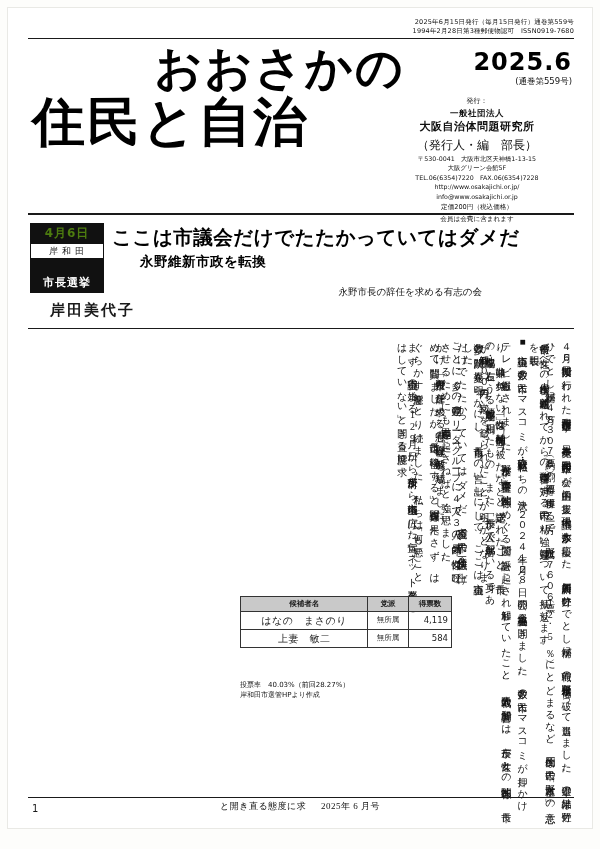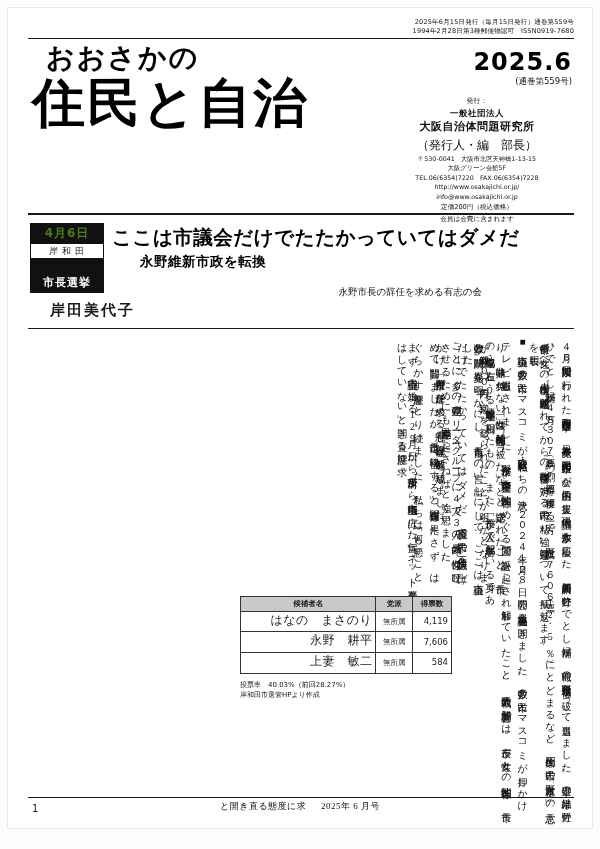--- a/index.html
+++ b/index.html
@@ -56,23 +56,24 @@
     width: 375px;
     height: 160px;
   }
   .title-main {
     font-family: "DejaVu Serif", "Liberation Serif", serif;
     font-weight: bold;
     color: #000;
     letter-spacing: 2px;
   }
   .title-line1 {
-    font-size: 28px;
+    font-size: 47px;
     line-height: 1.02;
     margin-left: 16px;
+    text-align: right;
   }
   .title-line2 {
     font-size: 53px;
     line-height: 1.05;
     margin-top: 2px;
     margin-left: 2px;
   }
   .issue-date {
     position: absolute;
     right: 20px;
@@ -233,21 +234,21 @@
     border: 1px solid #333;
     padding: 2px 3px;
     text-align: center;
     line-height: 1.3;
   }
   .results thead th {
     background: #c9c9c9;
     font-size: 7.5px;
     font-weight: bold;
   }
-  .results td.name { text-align: right; font-size: 12px; letter-spacing: 0.5px; font-family: Liberation Mono, monospace;}
+  .results td.name { text-align: center; font-size: 10px; letter-spacing: 0.5px;}
   .results td.votes { text-align: right; font-size: 8.5px; }
   .results td.party { font-size: 7.5px; }
   .table-note {
     position: absolute;
     left: 232px;
     top: 672px;
     width: 180px;
     font-size: 7px;
     line-height: 1.45;
     font-family: "DejaVu Sans", "Liberation Sans", sans-serif;
@@ -350,25 +351,20 @@
           <th>得票数</th>
         </tr>
       </thead>
       <tbody>
         <tr>
           <td class="name">はなの　まさのり</td>
           <td class="party">無所属</td>
           <td class="votes">4,119</td>
         </tr>
         <tr>
-          <td class="name">永野　耕平</td>
-          <td class="party">無所属</td>
-          <td class="votes">7,606</td>
-        </tr>
-        <tr>
           <td class="name">上妻　敏二</td>
           <td class="party">無所属</td>
           <td class="votes">584</td>
         </tr>
       </tbody>
     </table>
 
     <div class="table-note">
       <div>投票率　40.03%（前回28.27%）</div>
       <div>岸和田市選管HPより作成</div>

